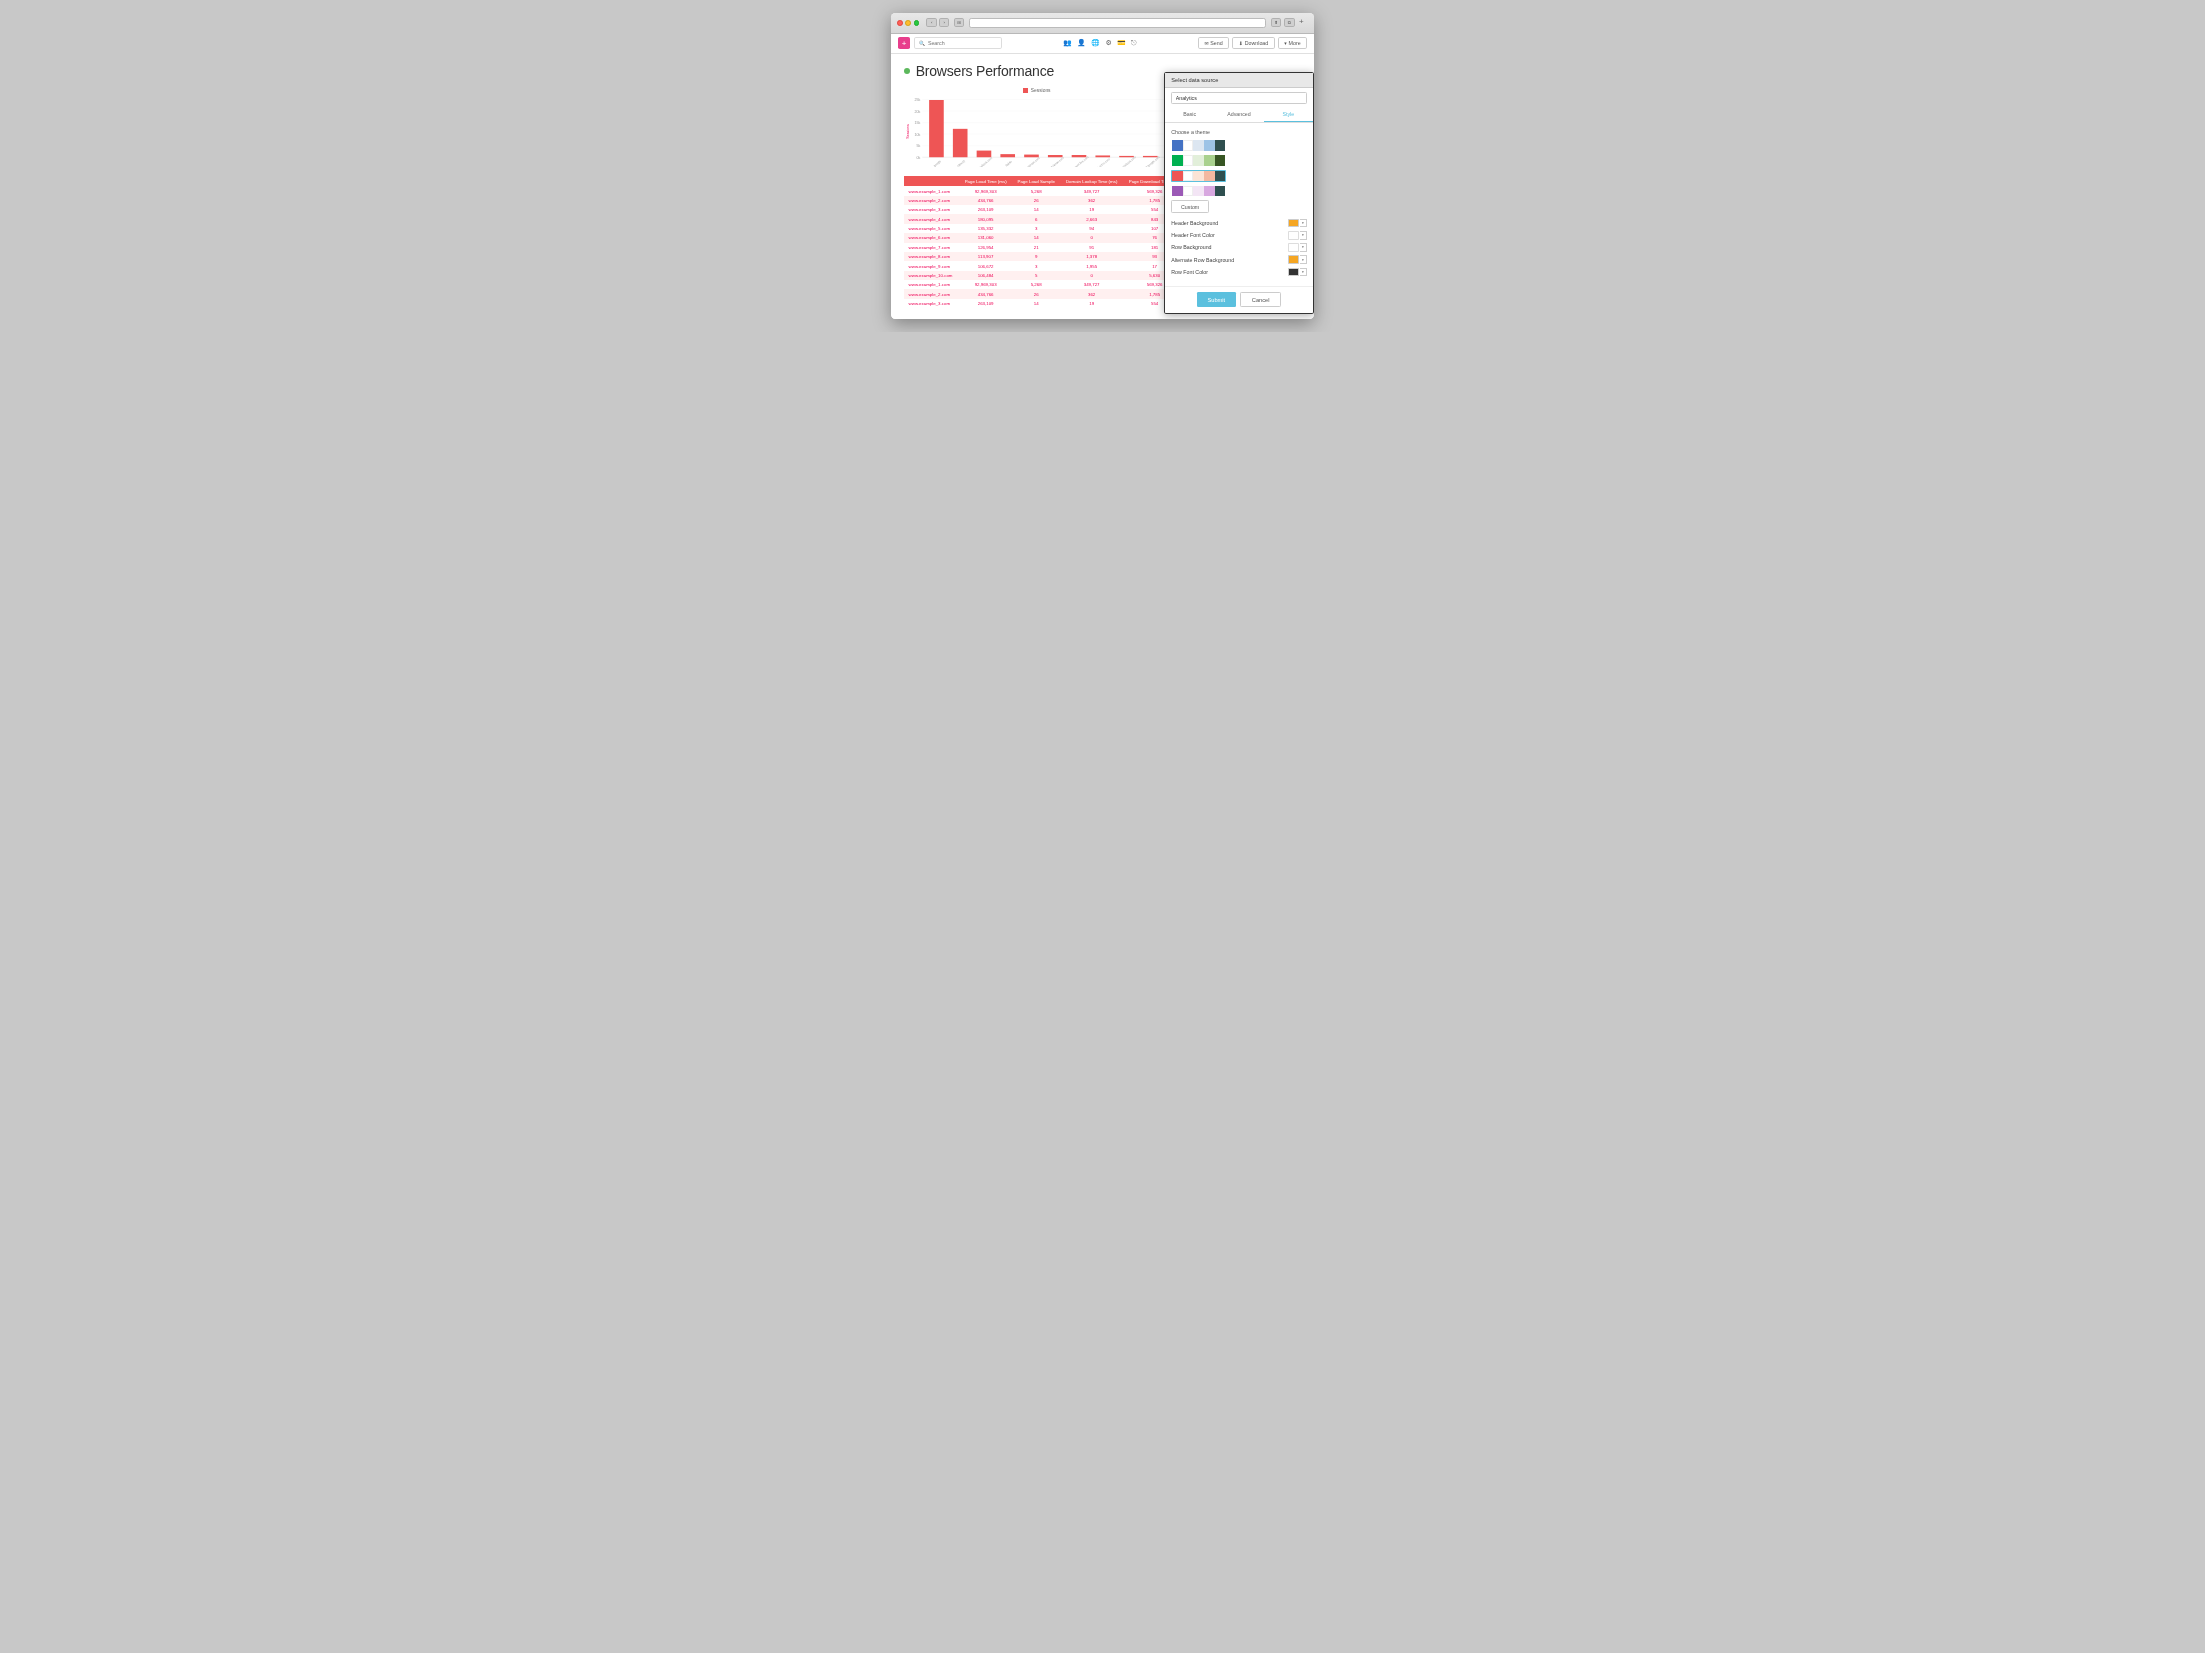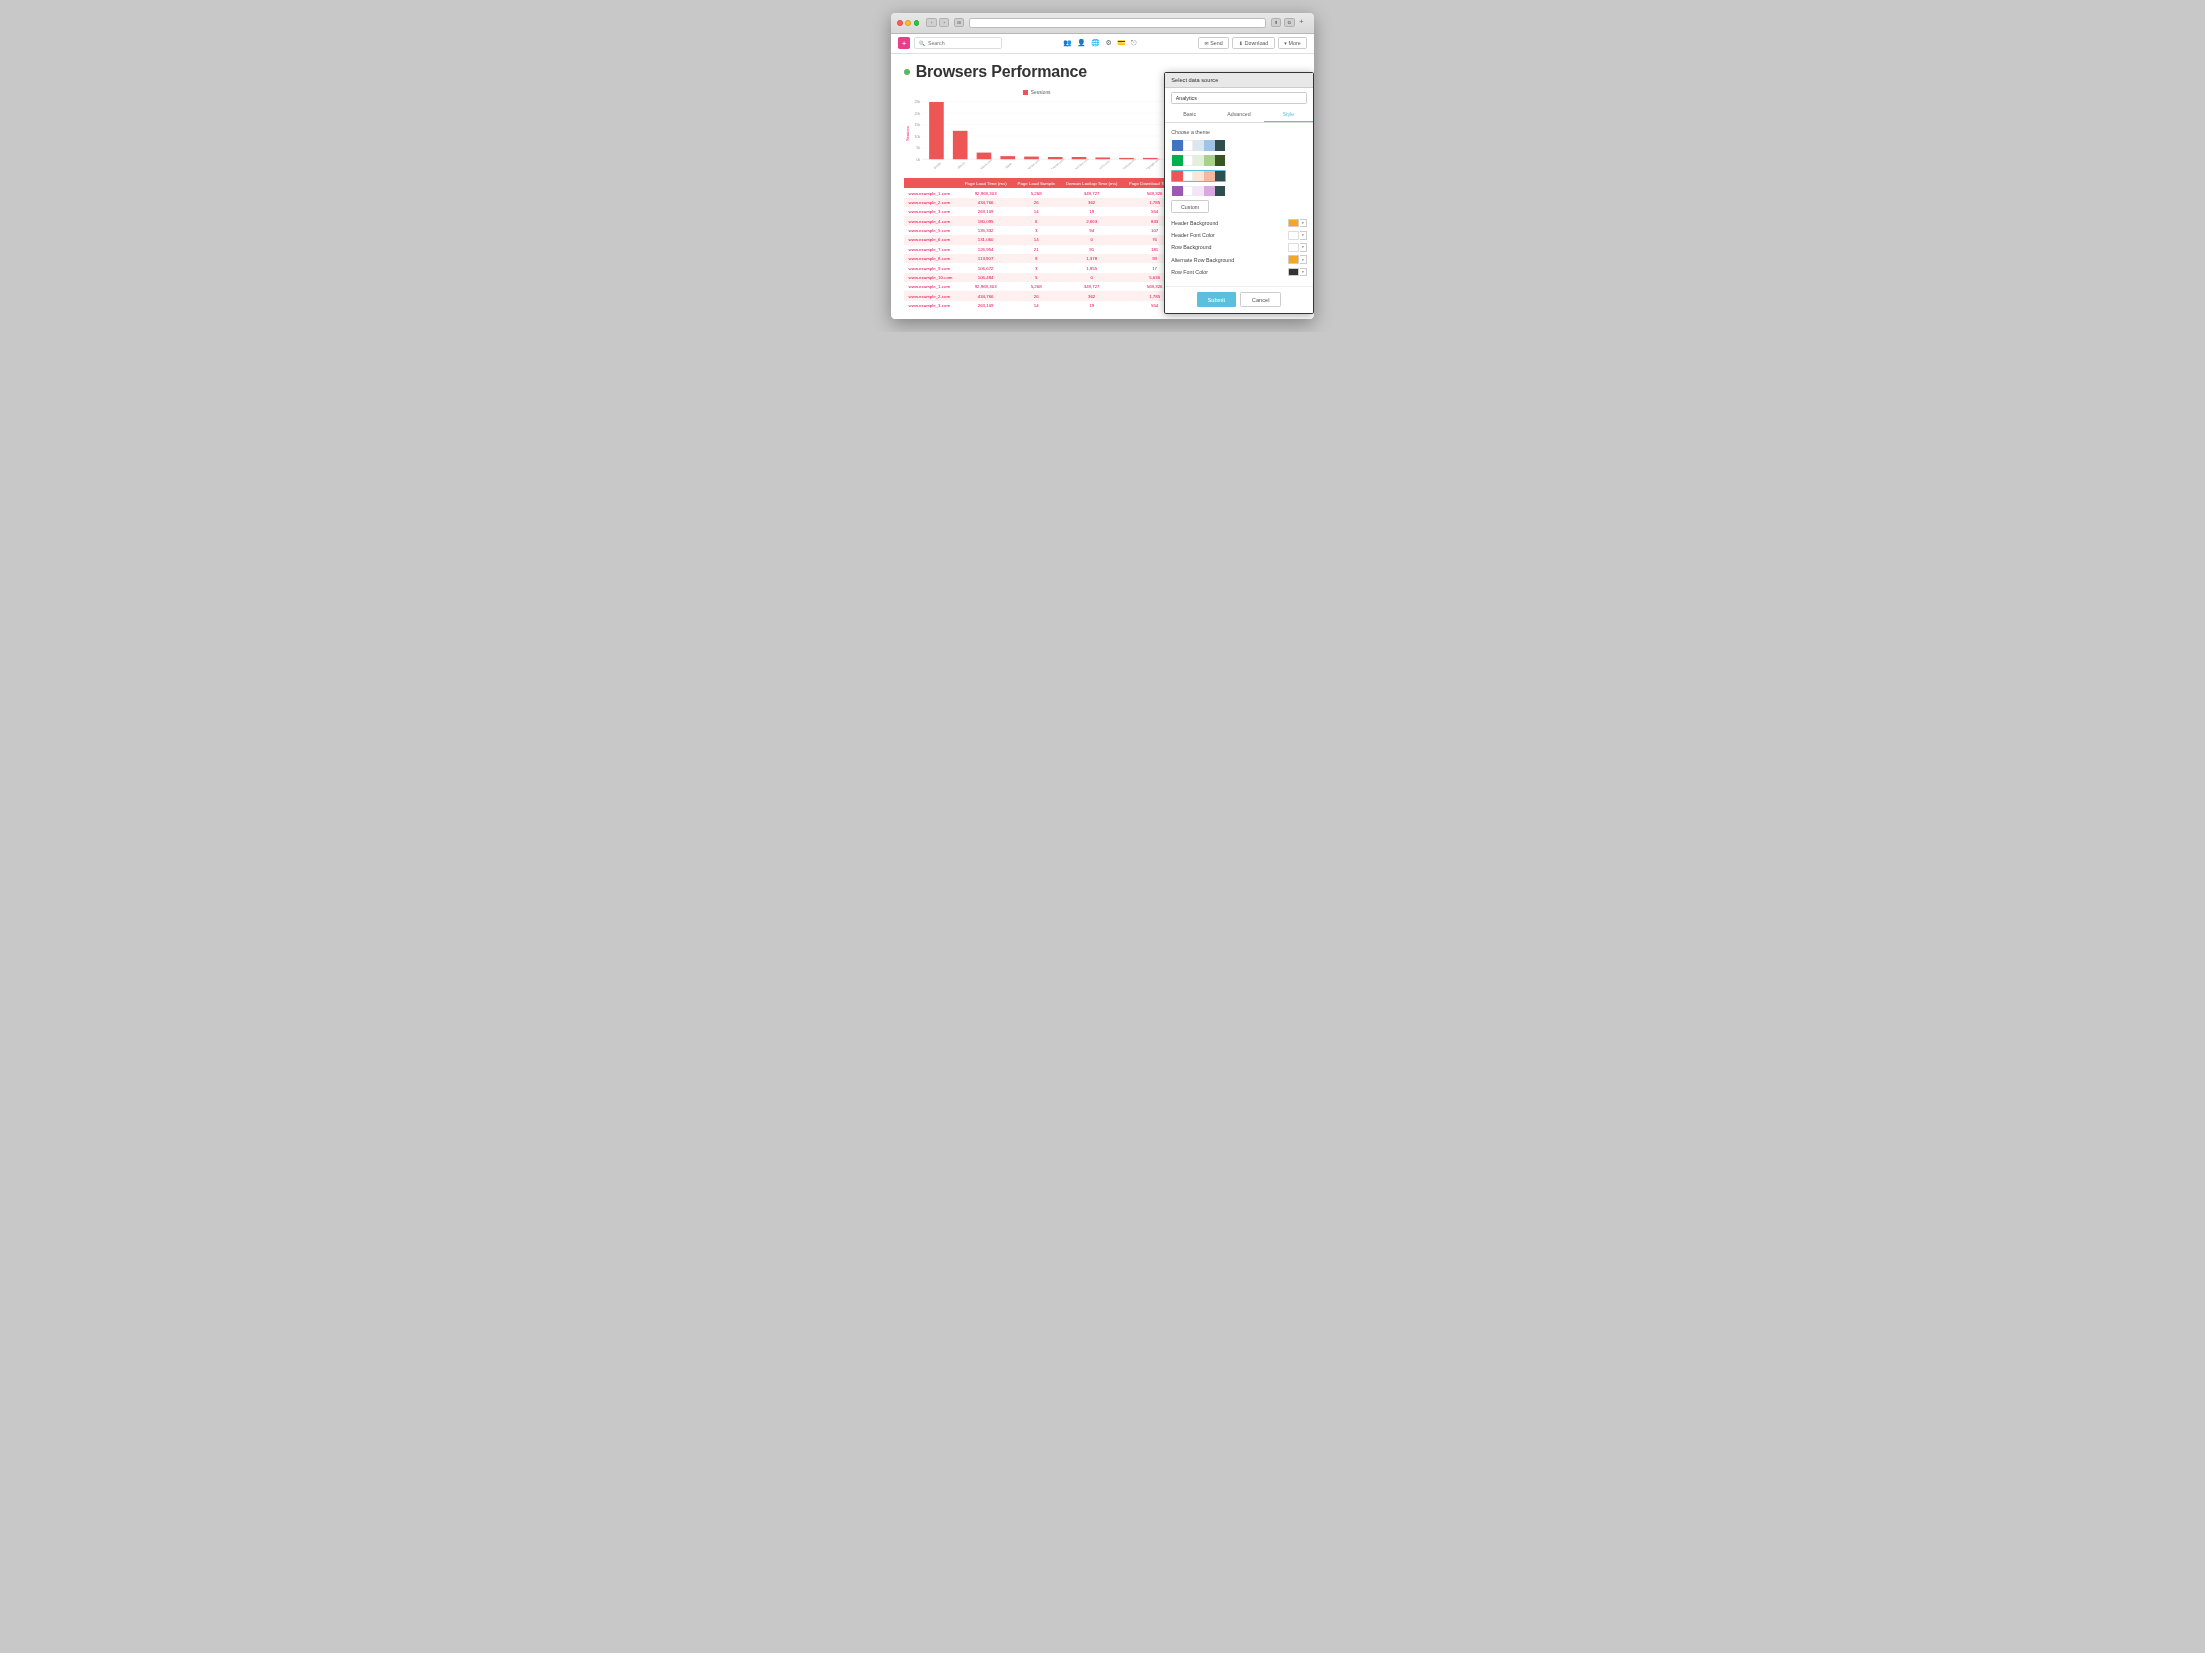--- a/index.html
+++ b/index.html
@@ -103,21 +103,21 @@
       position: relative;
     }
     .page-header {
       display: flex; align-items: center; gap: 5.3px; margin-bottom: 8.8px;
     }
     .status-dot {
       width: 6.2px; height: 6.2px; border-radius: 50%;
       background: #5cb85c; flex-shrink: 0;
     }
     .page-title {
-      font-size: 16px; font-weight: 700; color: #333; letter-spacing: -0.2px;
+      font-size: 14px; font-weight: 400; color: #333; letter-spacing: -0.2px;
     }
 
     
     .chart-area {
       width: 100%; max-width: 265px;
       margin-bottom: 8.8px;
       position: relative;
     }
     .chart-legend {
       display: flex; align-items: center; gap: 2.6px;

